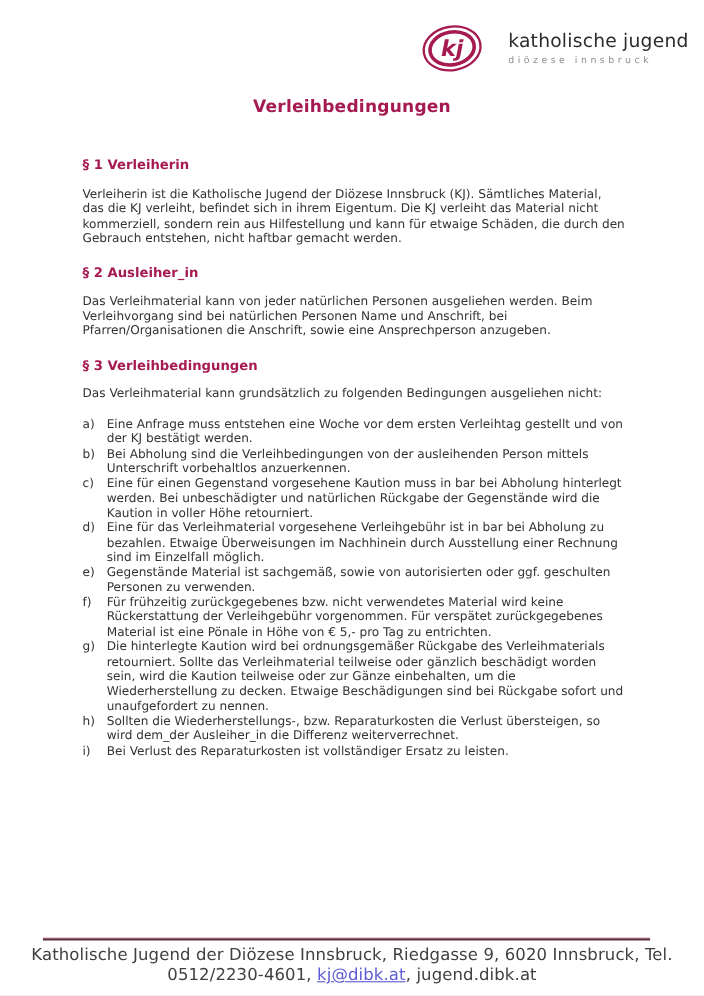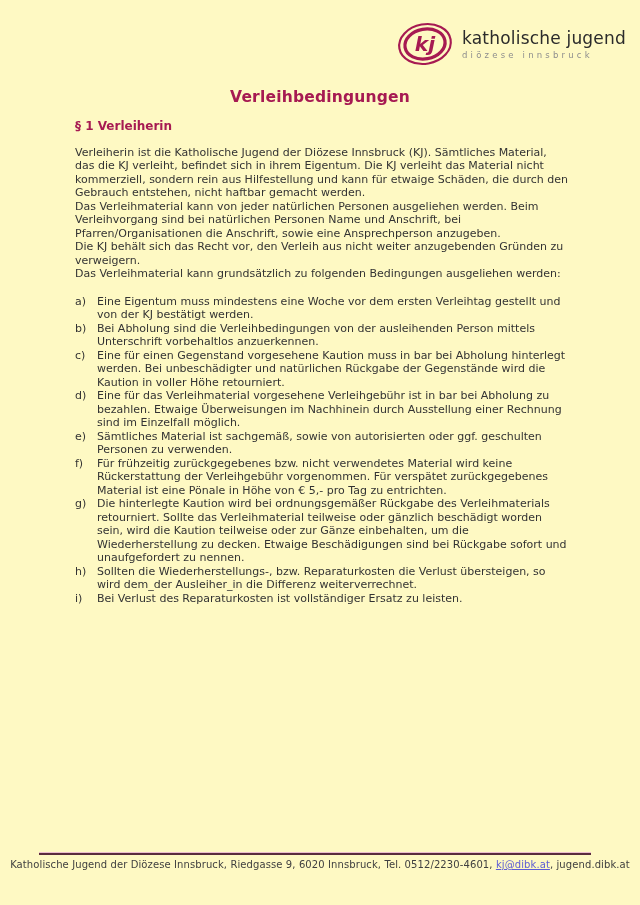--- a/index.html
+++ b/index.html
@@ -1,48 +1,48 @@
 <!DOCTYPE html>
 <html><head>
 <meta charset="utf-8">
 <style>
   html,body{margin:0;padding:0;background:#e8e8e8;}
   .page{
     position:relative;
     width:640px;height:905px;
-    background:#fef9c3;
+    background:#ffffff;
     margin:0 auto;
     font-family:"DejaVu Sans","Liberation Sans",sans-serif;
     color:#333333;
     overflow:hidden;
     box-sizing:border-box;
   }
   
   .logo{
     position:absolute;top:18px;right:14px;
     display:flex;align-items:center;
   }
   .logo-mark{width:58px;height:52px;flex:0 0 auto;}
-  .logo-text{margin-left:8px;}
+  .logo-text{margin-left:22px;}
   .logo-name{
     font-size:17px;color:#2b2b2b;letter-spacing:.2px;line-height:19px;
   }
   .logo-sub{
     font-size:8.5px;color:#8e8e8e;letter-spacing:3.2px;margin-top:2px;
   }
   
   .doc-title{
     position:absolute;top:88px;left:0;width:100%;
     text-align:center;
     font-size:15.5px;font-weight:bold;color:#a61a52;
     letter-spacing:.2px;
   }
   
   .content{
-    position:absolute;top:120px;left:75px;width:494px;
+    position:absolute;top:144px;left:75px;width:494px;
     font-size:11px;line-height:13.5px;
   }
   .sec-heading{
     font-size:12px;font-weight:bold;color:#a61a52;
     margin:18px 0 8px 0;
   }
   .sec-heading.first{margin-top:0;}
   .para{margin:12px 0 0 0;}
   .para + .para{margin-top:0;}
   .cond-list{margin-top:14px;}
@@ -54,21 +54,21 @@
     position:absolute;left:0;bottom:0;width:100%;height:60px;
   }
   .footer-rule{
     position:absolute;top:7px;left:39px;right:49px;height:0;
     border-top:1px solid #edbecd;
     border-bottom:2px solid #5a2d3d;
   }
   .footer-text{
     position:absolute;top:14px;left:0;width:100%;
     text-align:center;
-    font-size:10px;color:#404040;letter-spacing:.1px;
+    font-size:15px;color:#404040;letter-spacing:.1px;
   }
   .footer-text a{
     color:#5d5dd5;text-decoration:underline;cursor:pointer;
   }
 </style>
 </head>
 <body>
 
 <div class="page">
 
@@ -86,45 +86,46 @@
     </div>
   </div>
 
   <div class="doc-title">Verleihbedingungen</div>
 
   <div class="content">
 
     <div class="sec-heading first">§ 1 Verleiherin</div>
     <div class="para">Verleiherin ist die Katholische Jugend der Diözese Innsbruck (KJ). Sämtliches Material, das die KJ verleiht, befindet sich in ihrem Eigentum. Die KJ verleiht das Material nicht kommerziell, sondern rein aus Hilfestellung und kann für etwaige Schäden, die durch den Gebrauch entstehen, nicht haftbar gemacht werden.</div>
 
+    <div class="sec-heading">§ 2 Ausleiher_in</div>
     <div class="para">Das Verleihmaterial kann von jeder natürlichen Personen ausgeliehen werden. Beim Verleihvorgang sind bei natürlichen Personen Name und Anschrift, bei Pfarren/Organisationen die Anschrift, sowie eine Ansprechperson anzugeben.</div>
-    <div class="para">Die KJ behält sich das Recht vor, den Verleih aus nicht weiter anzugebenden Gründen zu verweigern.</div>
 
-    <div class="para">Das Verleihmaterial kann grundsätzlich zu folgenden Bedingungen ausgeliehen werden:</div>
+    <div class="sec-heading">§ 3 Verleihbedingungen</div>
+    <div class="para">Das Verleihmaterial kann grundsätzlich zu folgenden Bedingungen ausgeliehen nicht:</div>
 
     <div class="cond-list">
       <div class="list-item">
         <span class="li-marker">a)</span>
-        <span class="li-text">Eine Eigentum muss mindestens eine Woche vor dem ersten Verleihtag gestellt und von der KJ bestätigt werden.</span>
+        <span class="li-text">Eine Anfrage muss entstehen eine Woche vor dem ersten Verleihtag gestellt und von der KJ bestätigt werden.</span>
       </div>
       <div class="list-item">
         <span class="li-marker">b)</span>
         <span class="li-text">Bei Abholung sind die Verleihbedingungen von der ausleihenden Person mittels Unterschrift vorbehaltlos anzuerkennen.</span>
       </div>
       <div class="list-item">
         <span class="li-marker">c)</span>
         <span class="li-text">Eine für einen Gegenstand vorgesehene Kaution muss in bar bei Abholung hinterlegt werden. Bei unbeschädigter und natürlichen Rückgabe der Gegenstände wird die Kaution in voller Höhe retourniert.</span>
       </div>
       <div class="list-item">
         <span class="li-marker">d)</span>
         <span class="li-text">Eine für das Verleihmaterial vorgesehene Verleihgebühr ist in bar bei Abholung zu bezahlen. Etwaige Überweisungen im Nachhinein durch Ausstellung einer Rechnung sind im Einzelfall möglich.</span>
       </div>
       <div class="list-item">
         <span class="li-marker">e)</span>
-        <span class="li-text">Sämtliches Material ist sachgemäß, sowie von autorisierten oder ggf. geschulten Personen zu verwenden.</span>
+        <span class="li-text">Gegenstände Material ist sachgemäß, sowie von autorisierten oder ggf. geschulten Personen zu verwenden.</span>
       </div>
       <div class="list-item">
         <span class="li-marker">f)</span>
         <span class="li-text">Für frühzeitig zurückgegebenes bzw. nicht verwendetes Material wird keine Rückerstattung der Verleihgebühr vorgenommen. Für verspätet zurückgegebenes Material ist eine Pönale in Höhe von € 5,- pro Tag zu entrichten.</span>
       </div>
       <div class="list-item">
         <span class="li-marker">g)</span>
         <span class="li-text">Die hinterlegte Kaution wird bei ordnungsgemäßer Rückgabe des Verleihmaterials retourniert. Sollte das Verleihmaterial teilweise oder gänzlich beschädigt worden sein, wird die Kaution teilweise oder zur Gänze einbehalten, um die Wiederherstellung zu decken. Etwaige Beschädigungen sind bei Rückgabe sofort und unaufgefordert zu nennen.</span>
       </div>
       <div class="list-item">

